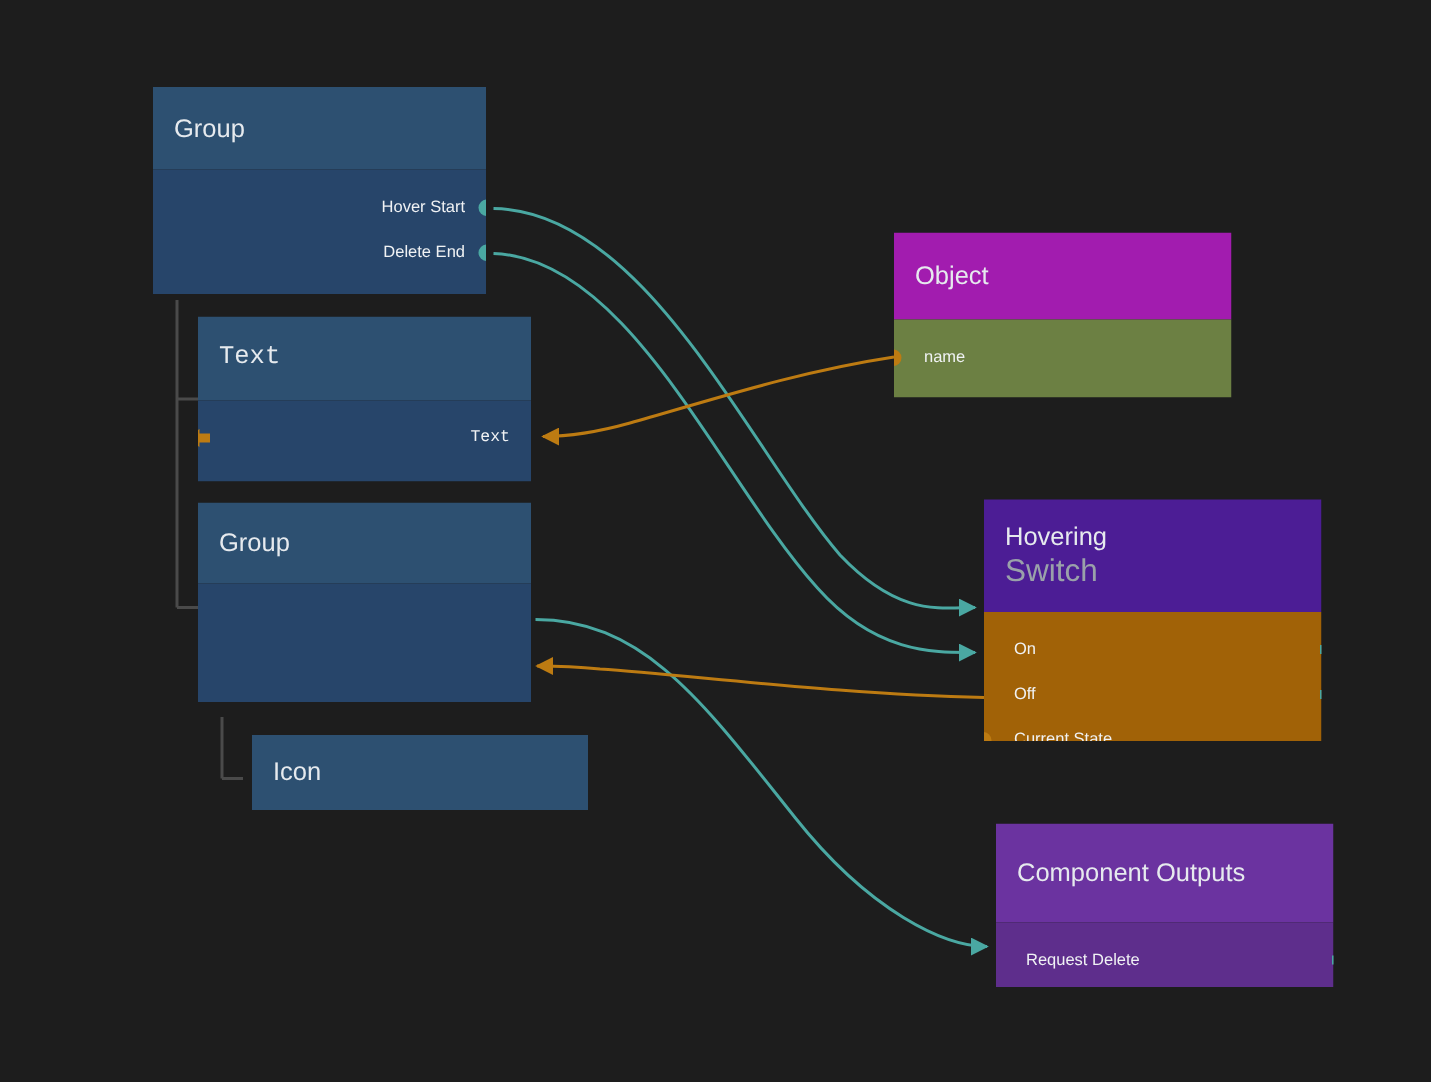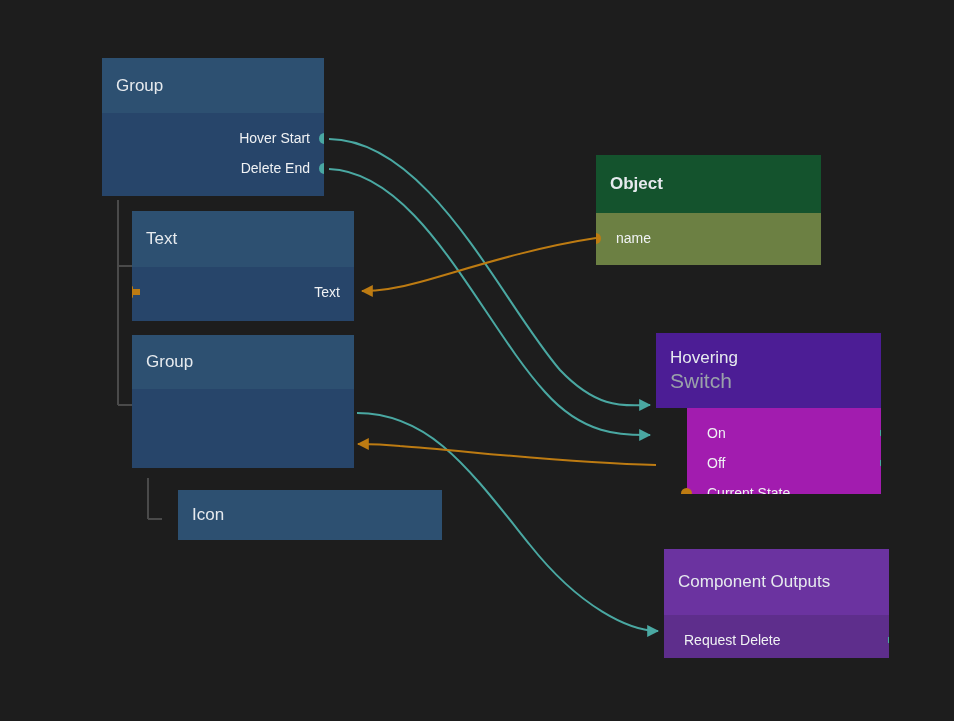--- a/index.html
+++ b/index.html
@@ -64,21 +64,21 @@
     position: relative;
   }
   .port {
     position: relative;
     height: 30px;
     display: flex;
     align-items: center;
     box-sizing: border-box;
   }
   .port-label {
-    font-size: 14px;
+    font-size: 11px;
     color: #f0f2f4;
     white-space: nowrap;
   }
   .port.out {
     justify-content: flex-end;
     padding-right: 14px;
   }
   .port.in-left {
     justify-content: flex-start;
     padding-left: 20px;
@@ -101,24 +101,24 @@
     margin-top: -7px;
     width: 16px;
     height: 14px;
   }
   .port-arrow.right { right: -15px; }
   .port-arrow.left { left: -8px; }
 
   
   .pal-blue .node-header { background: #2d5071; }
   .pal-blue .node-body   { background: #27456a; }
-  .pal-green .node-header { background: #14532d; font-weight: bold; }
+  .pal-green .node-header { background: #a21caf; }
   .pal-green .node-body   { background: #6c8043; }
   .pal-gray .node-header { background: #4c1d95; margin-top: 28px; }
-  .pal-gray .node-body   { background: #a21caf; margin-left: 31px; }
+  .pal-gray .node-body   { background: #a16207; }
   .pal-purple .node-header { background: #6b33a0; }
   .pal-purple .node-body   { background: #5e2e8c; }
 </style>
 </head>
 <body>
 
 <div id="canvas">
 
   <svg id="tree-layer" width="954" height="721" viewBox="0 0 954 721">
       <line x1="118" y1="200" x2="118" y2="405" stroke="#4a4a4a" stroke-width="2"></line>
@@ -155,41 +155,41 @@
           <div class="port out">
             <span class="port-label">Hover Start</span>
             <span class="port-dot teal right"></span>
           </div>
           <div class="port out">
             <span class="port-label">Delete End</span>
             <span class="port-dot teal right"></span>
           </div>
         </div>
       </div>
-      <div class="node pal-blue" style="left: 132px; top: 211px; width: 222px; height: 110px;">
+      <div class="node pal-blue" style="left: 132px; top: 211px; width: 222px; height: 110px; font-family: Liberation Mono, monospace;">
         <div class="node-header" style="height: 56px;">
           <div class="node-title">Text</div>
         </div>
         <div class="node-body" style="height: 54px; padding-top: 10px;">
           <div class="port out">
             <span class="port-label">Text</span>
             <svg class="port-arrow left" viewBox="0 0 16 14" width="16" height="14">
               <path d="M 16 4 L 9 4 L 9 1 L 0 7 L 9 13 L 9 10 L 16 10 Z" fill="#bd7b12"></path>
             </svg>
           </div>
         </div>
       </div>
       <div class="node pal-blue" style="left: 132px; top: 335px; width: 222px; height: 133px;">
         <div class="node-header" style="height: 54px;">
           <div class="node-title">Group</div>
         </div>
         <div class="node-body" style="height: 79px; padding-top: 10px;">
         </div>
       </div>
-      <div class="node pal-blue" style="left: 178px; top: 490px; width: 264px; height: 50px;">
+      <div class="node pal-blue" style="left: 168px; top: 490px; width: 224px; height: 50px;">
         <div class="node-header" style="height: 50px;">
           <div class="node-title">Icon</div>
         </div>
       </div>
       <div class="node pal-green" style="left: 596px; top: 155px; width: 225px; height: 110px;">
         <div class="node-header" style="height: 58px;">
           <div class="node-title">Object</div>
         </div>
         <div class="node-body" style="height: 52px; padding-top: 10px;">
           <div class="port in-left">

